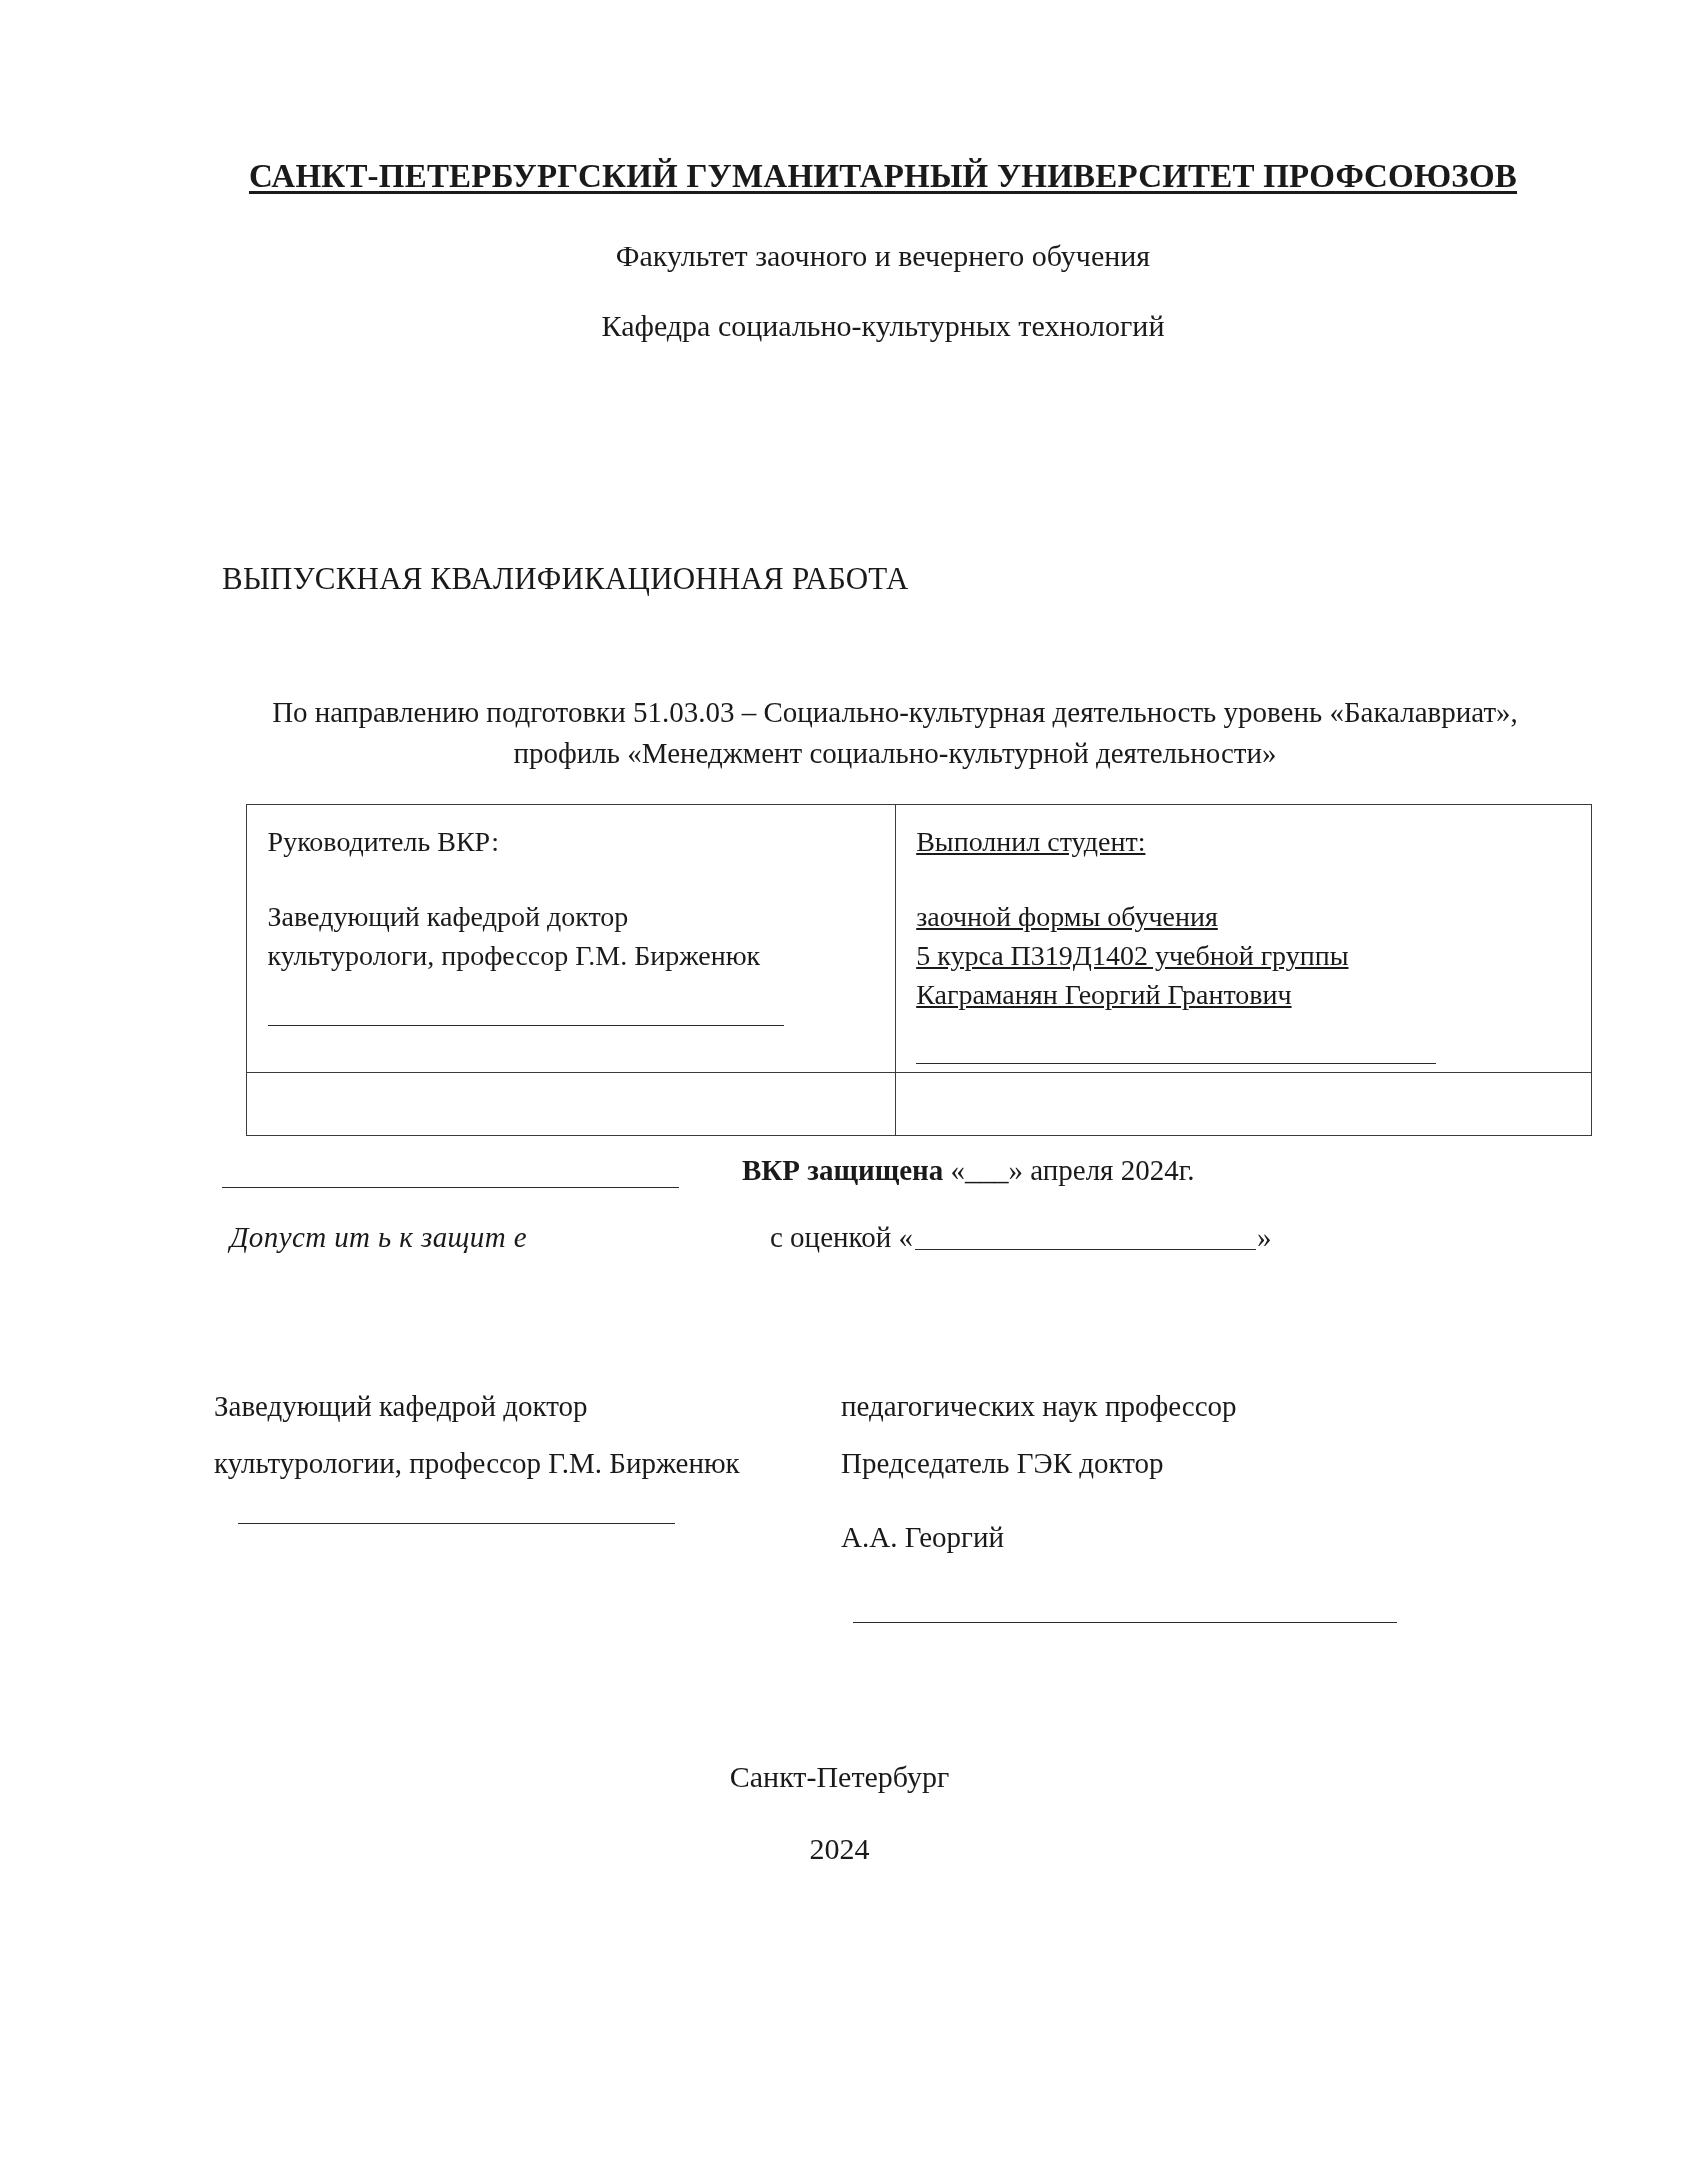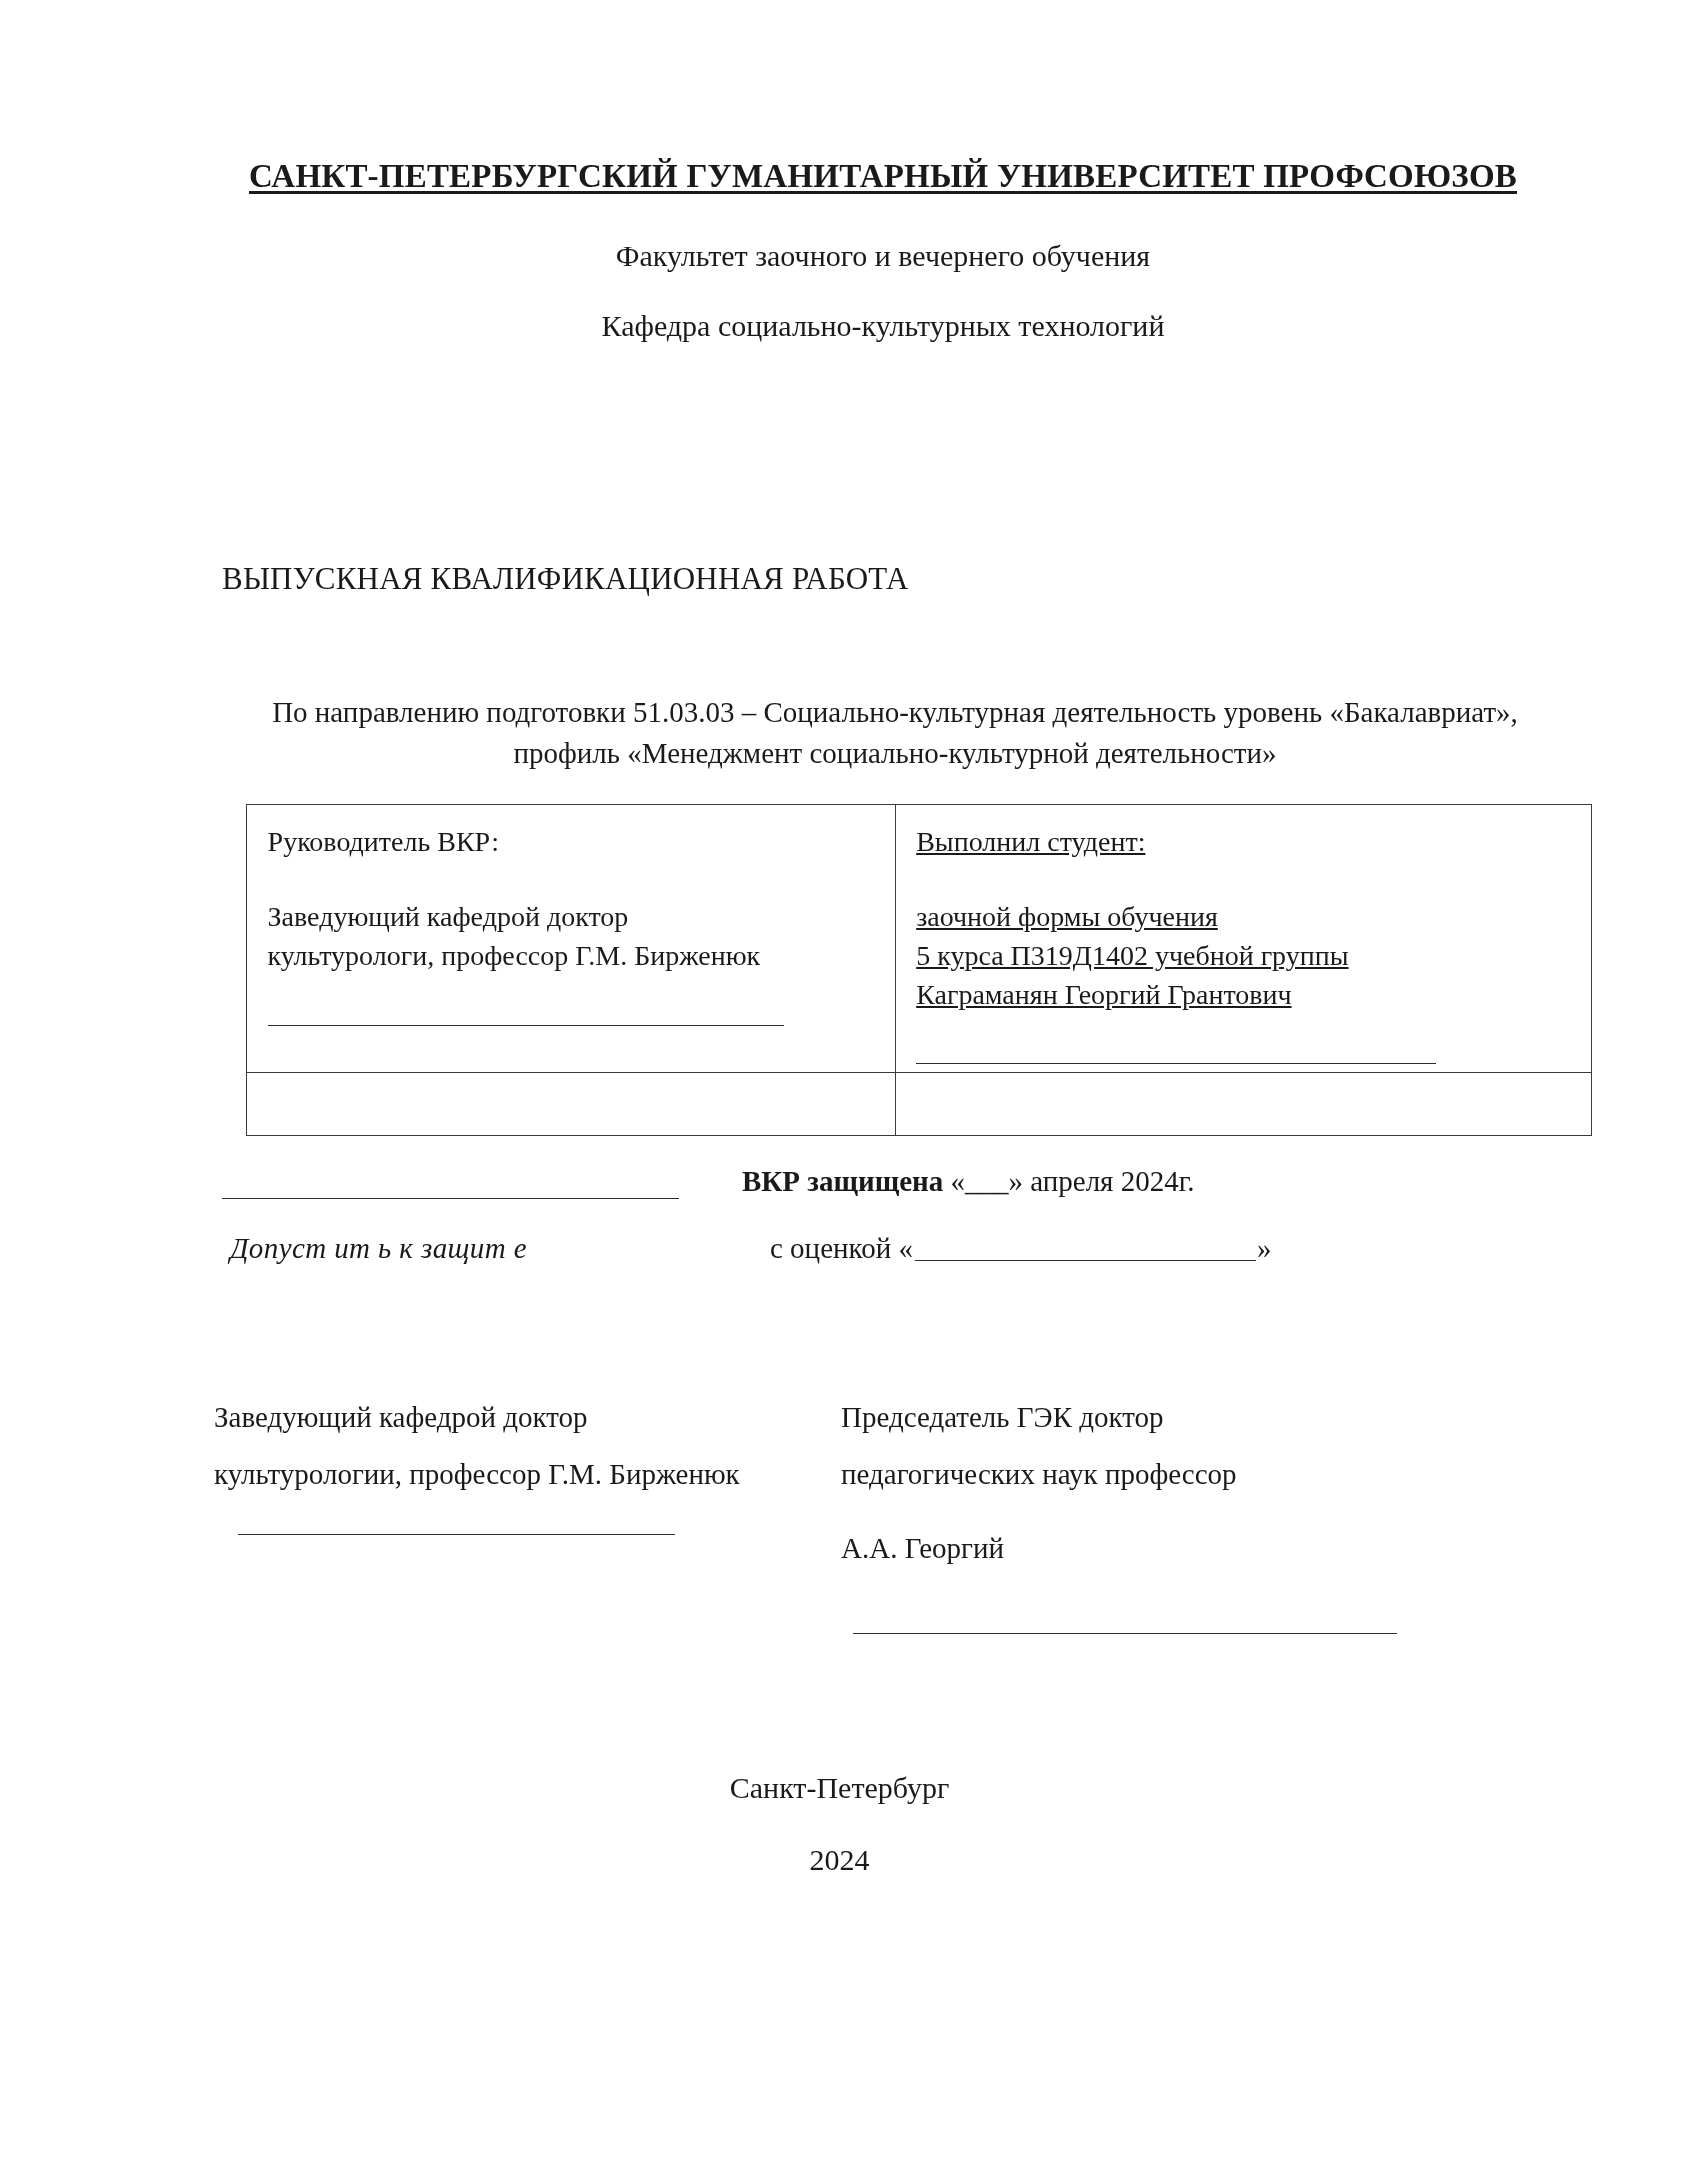--- a/index.html
+++ b/index.html
@@ -87,21 +87,21 @@
     height: 0;
   }
   .sig-line.l1 { width: 516px; }
   .sig-line.l2 { width: 520px; }
   .row-empty td { height: 62px; padding: 0; }
 
   
   .defense-row {
     position: relative;
     height: 59px;
-    margin-top: 29px;
+    margin-top: 18px;
   }
   .blank-line {
     position: absolute;
     border-bottom: 1.6px solid #2b2b2b;
     height: 0;
   }
   .def-line { left: 8px; top: 33px; width: 457px; }
   .defense-text {
     position: absolute;
     left: 528px;
@@ -244,22 +244,22 @@
     </div>
   </div>
 
   <div class="bottom">
     <div class="col-left">
       <div>Заведующий кафедрой доктор</div>
       <div>культурологии, профессор Г.М. Бирженюк</div>
       <div class="line-left"></div>
     </div>
     <div class="col-right">
+      <div>педагогических наук профессор</div>
       <div>Председатель ГЭК доктор</div>
-      <div>педагогических наук профессор</div>
       <div class="name-right">А.А. Георгий</div>
       <div class="line-right"></div>
     </div>
   </div>
 
 
   <div class="city">Санкт-Петербург</div>
 
   <div class="year">2024</div>
 

